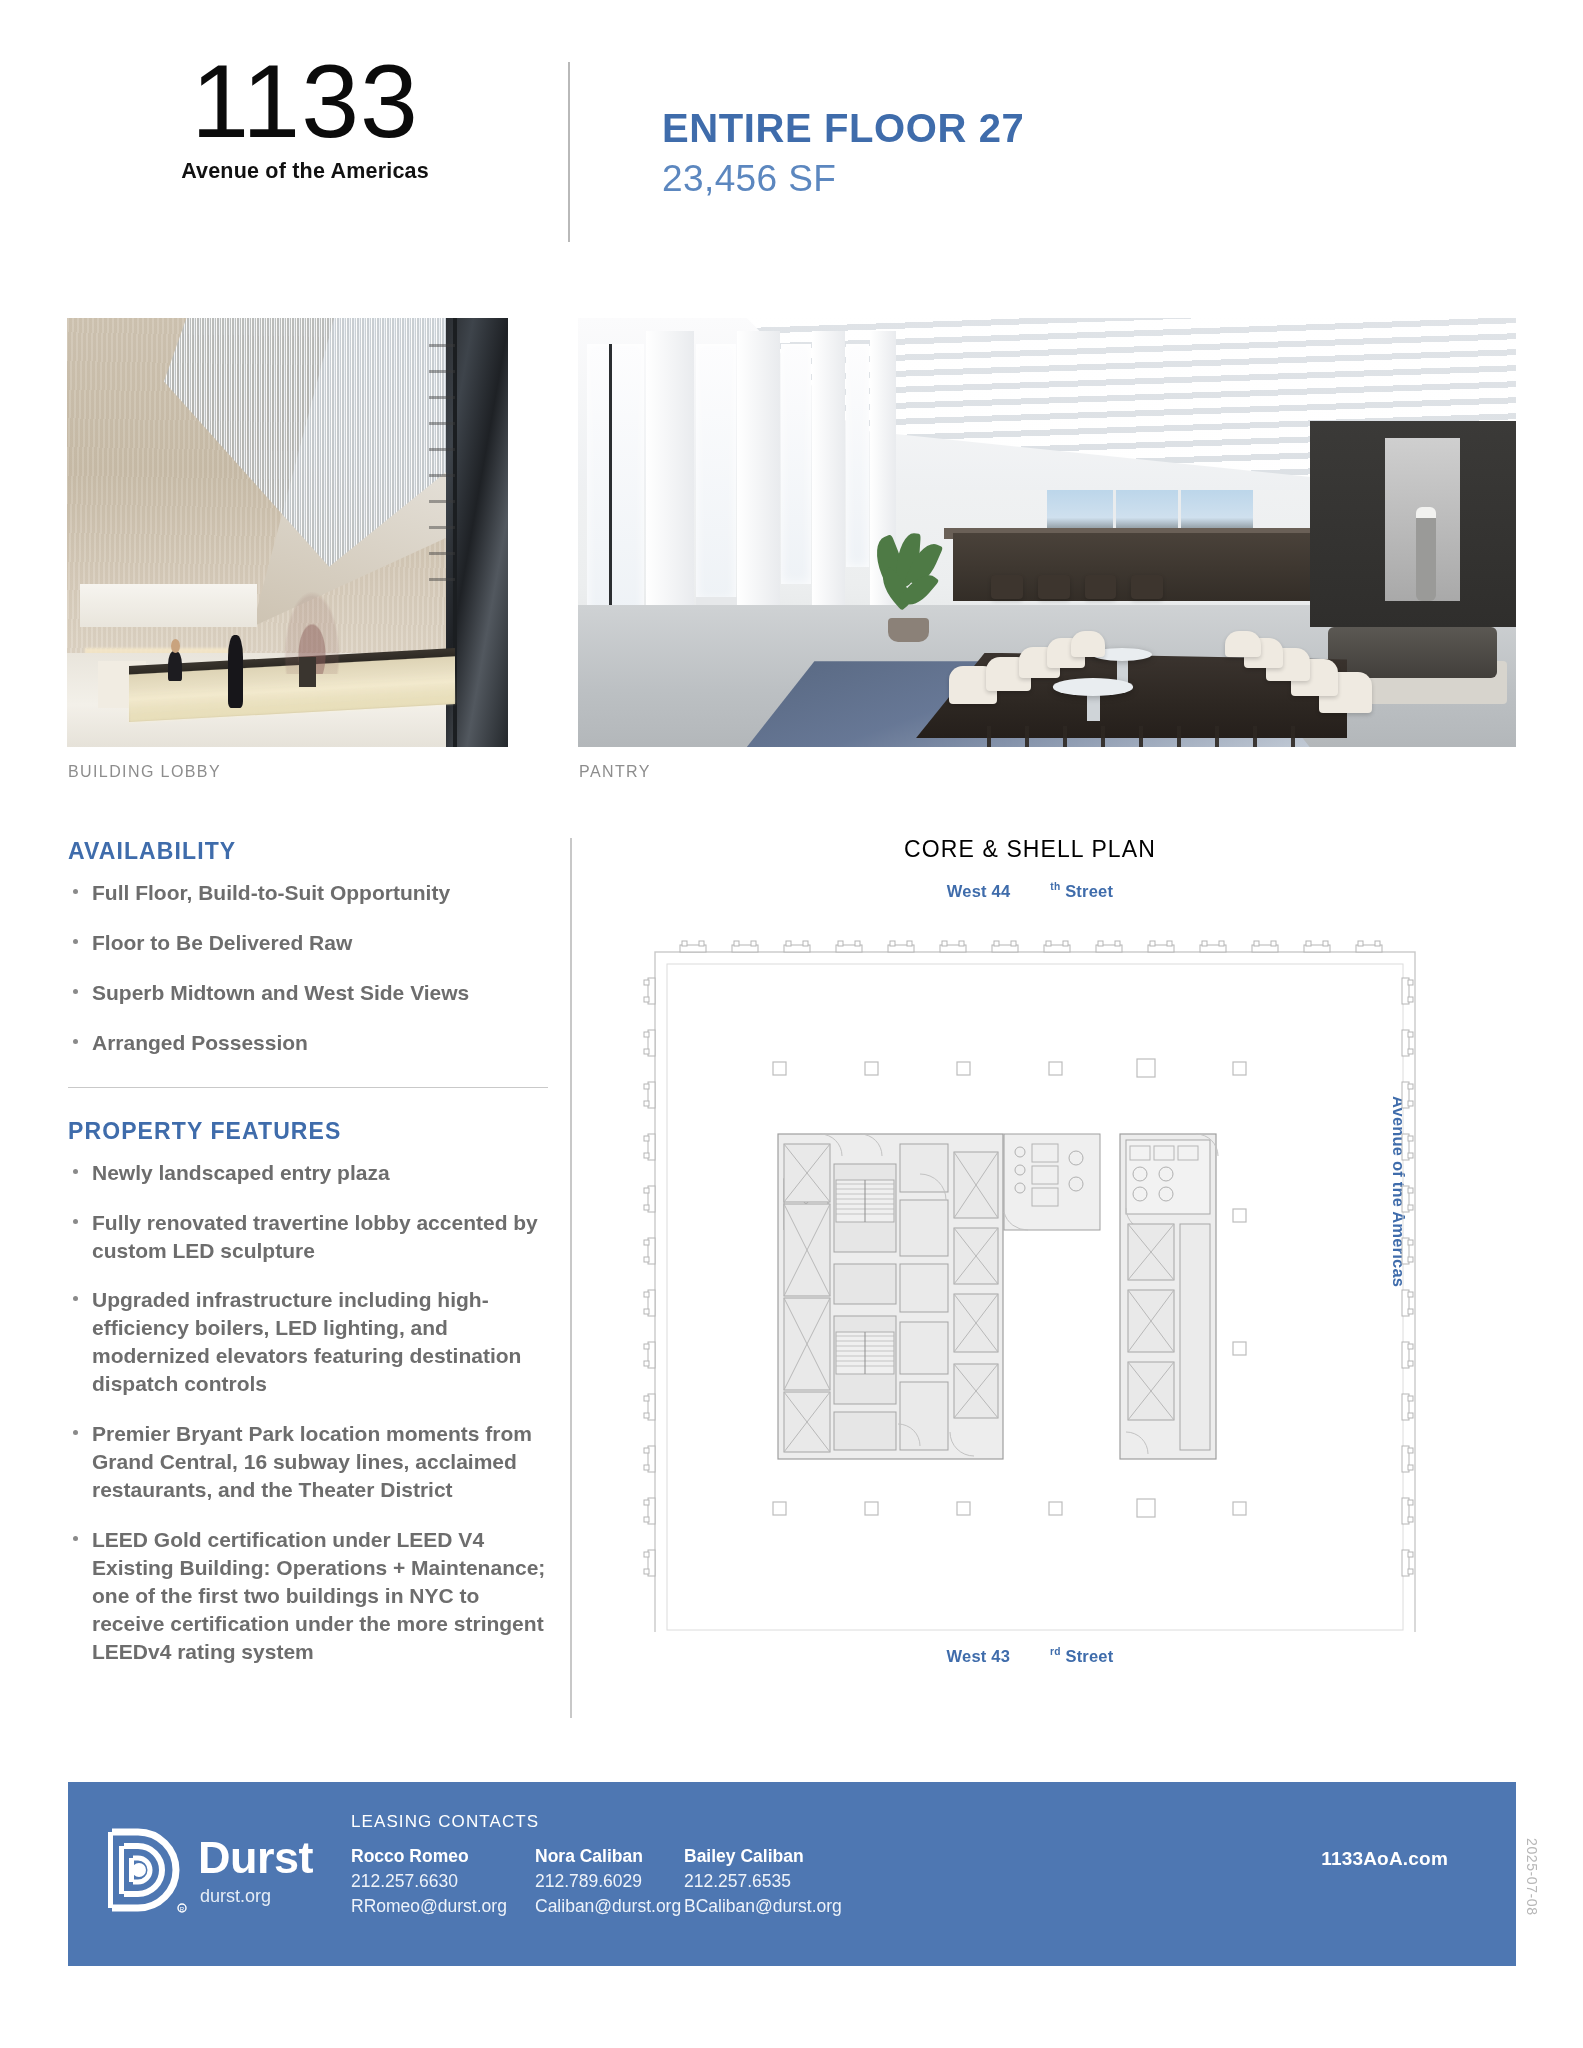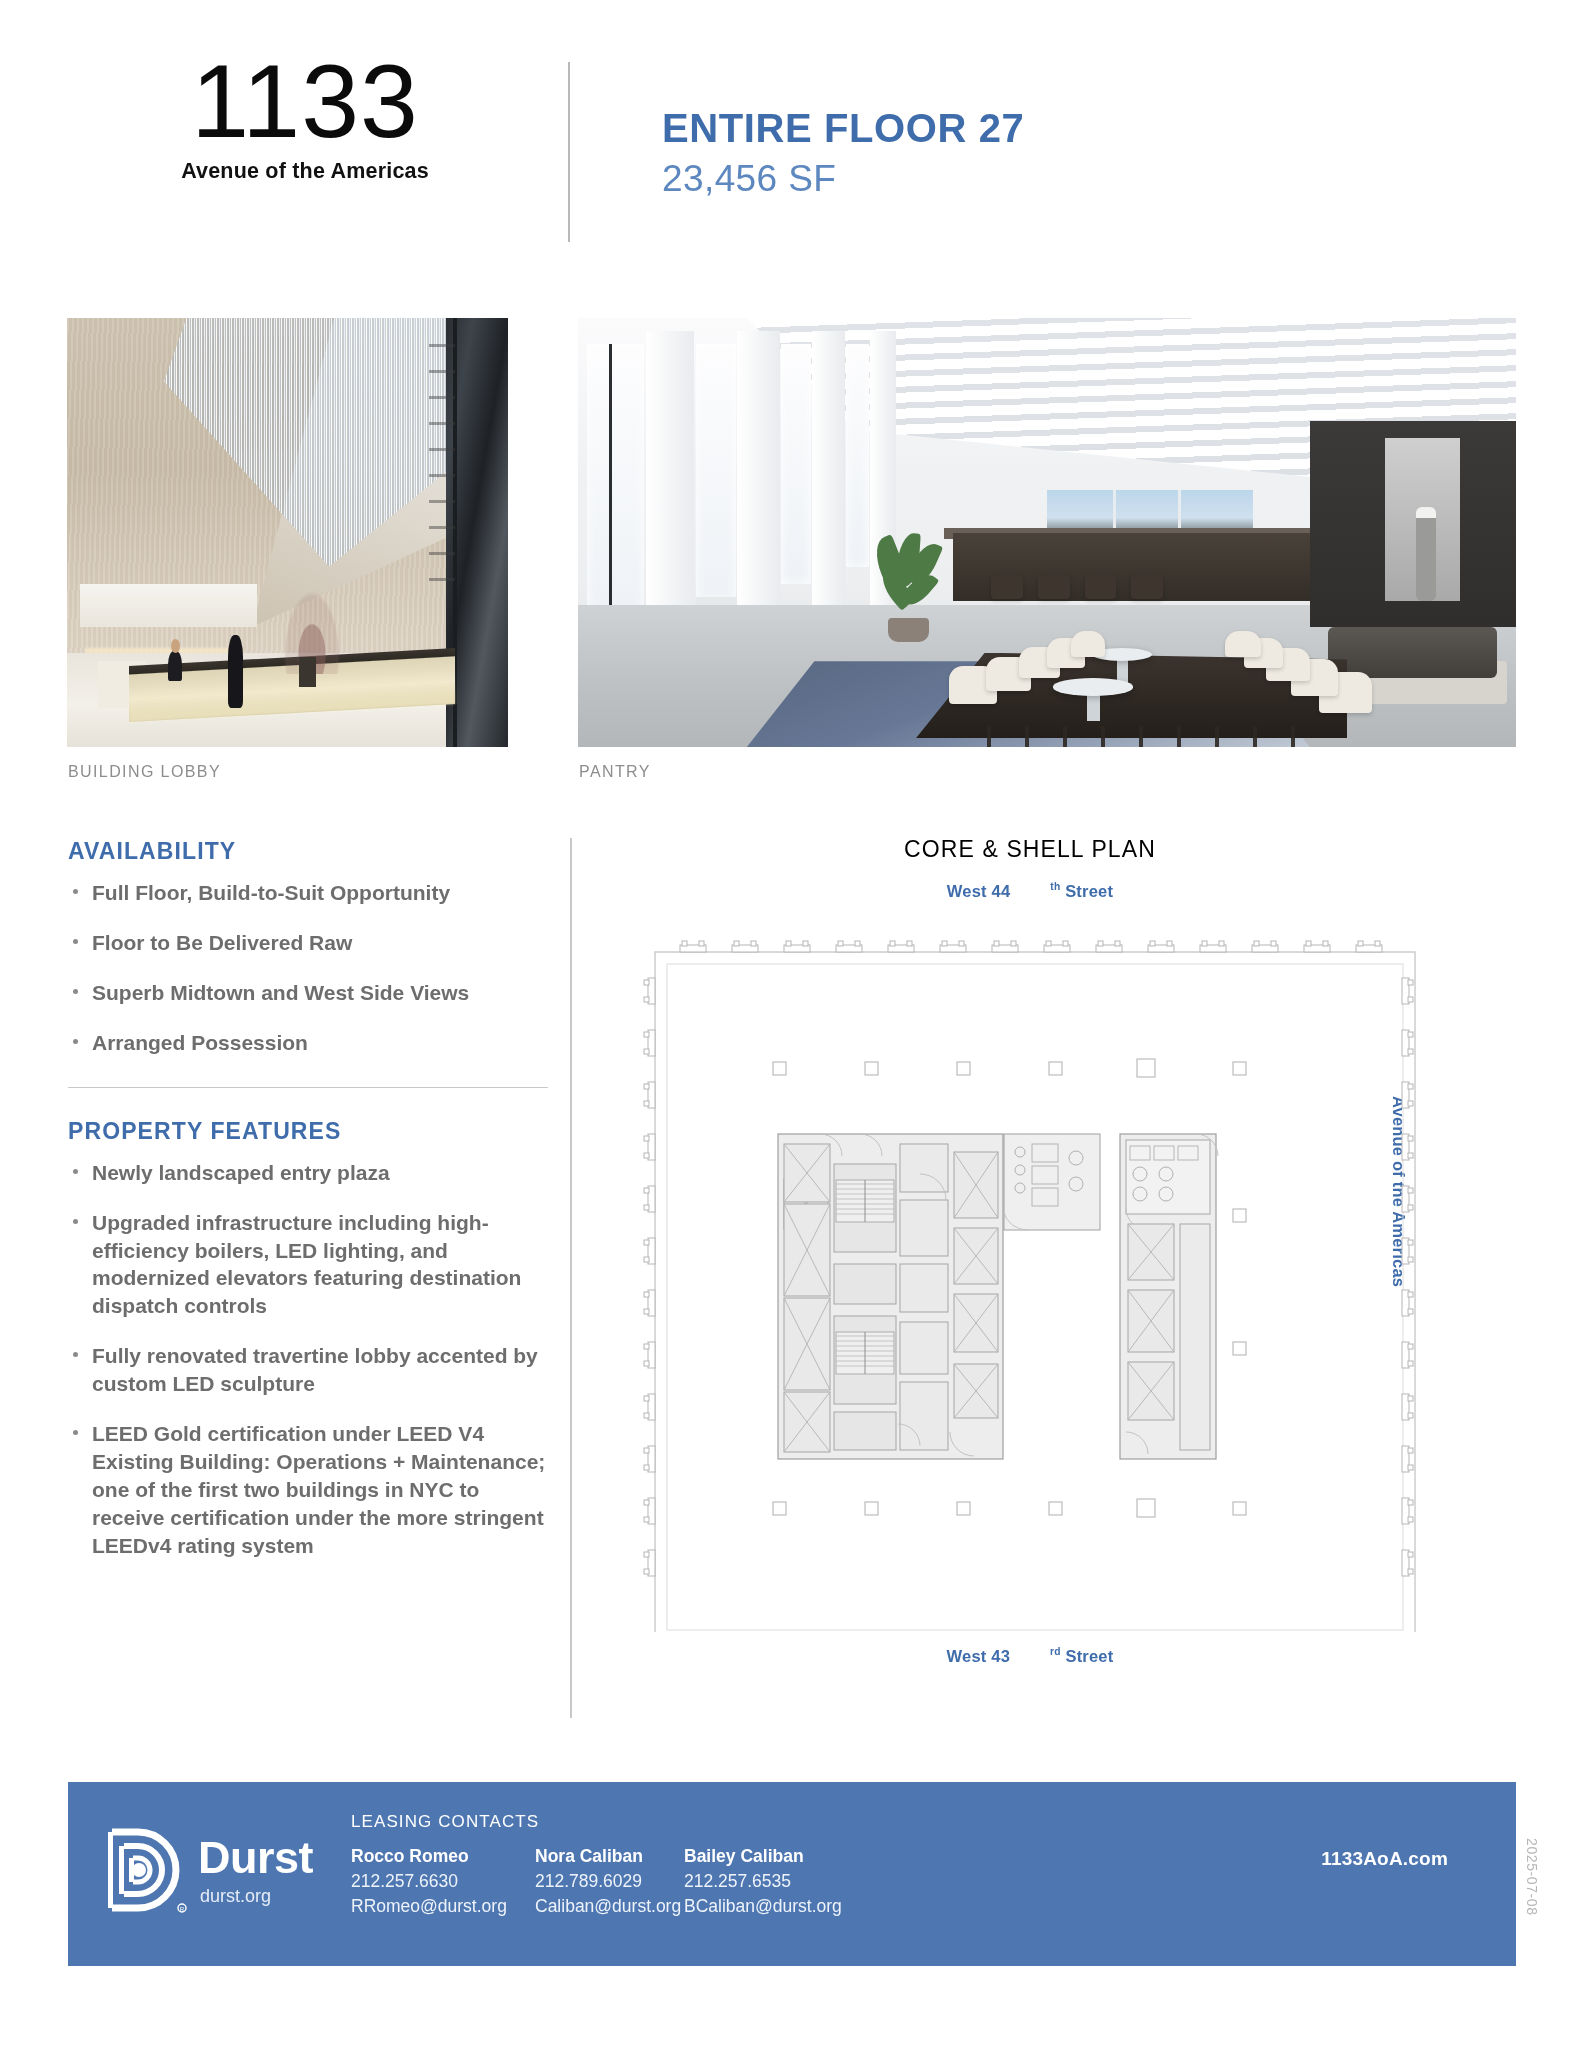--- a/index.html
+++ b/index.html
@@ -318,22 +318,23 @@
       <li>Superb Midtown and West Side Views</li>
       <li>Arranged Possession</li>
     </ul>
 
     <div class="rule"></div>
 
     <div class="prop-wrap">
       <div class="sec-head">PROPERTY FEATURES</div>
       <ul class="feat">
         <li>Newly landscaped entry plaza</li>
+        <li>Fully renovated travertine lobby accented by custom LED sculpture</li>
         <li>Upgraded infrastructure including high-efficiency boilers, LED lighting, and modernized elevators featuring destination dispatch controls</li>
-        <li>Fully renovated travertine lobby accented by custom LED sculpture</li>
+        <li>Premier Bryant Park location moments from Grand Central, 16 subway lines, acclaimed restaurants, and the Theater District</li>
         <li>LEED Gold certification under LEED V4 Existing Building: Operations + Maintenance; one of the first two buildings in NYC to receive certification under the more stringent LEEDv4 rating system</li>
       </ul>
     </div>
   </div>
 
   <div class="plan">
     <div class="plan-title">CORE &amp; SHELL PLAN</div>
 
     <div class="street-top"><span>West 44</span><sup>th</sup><span> Street</span></div>
 

